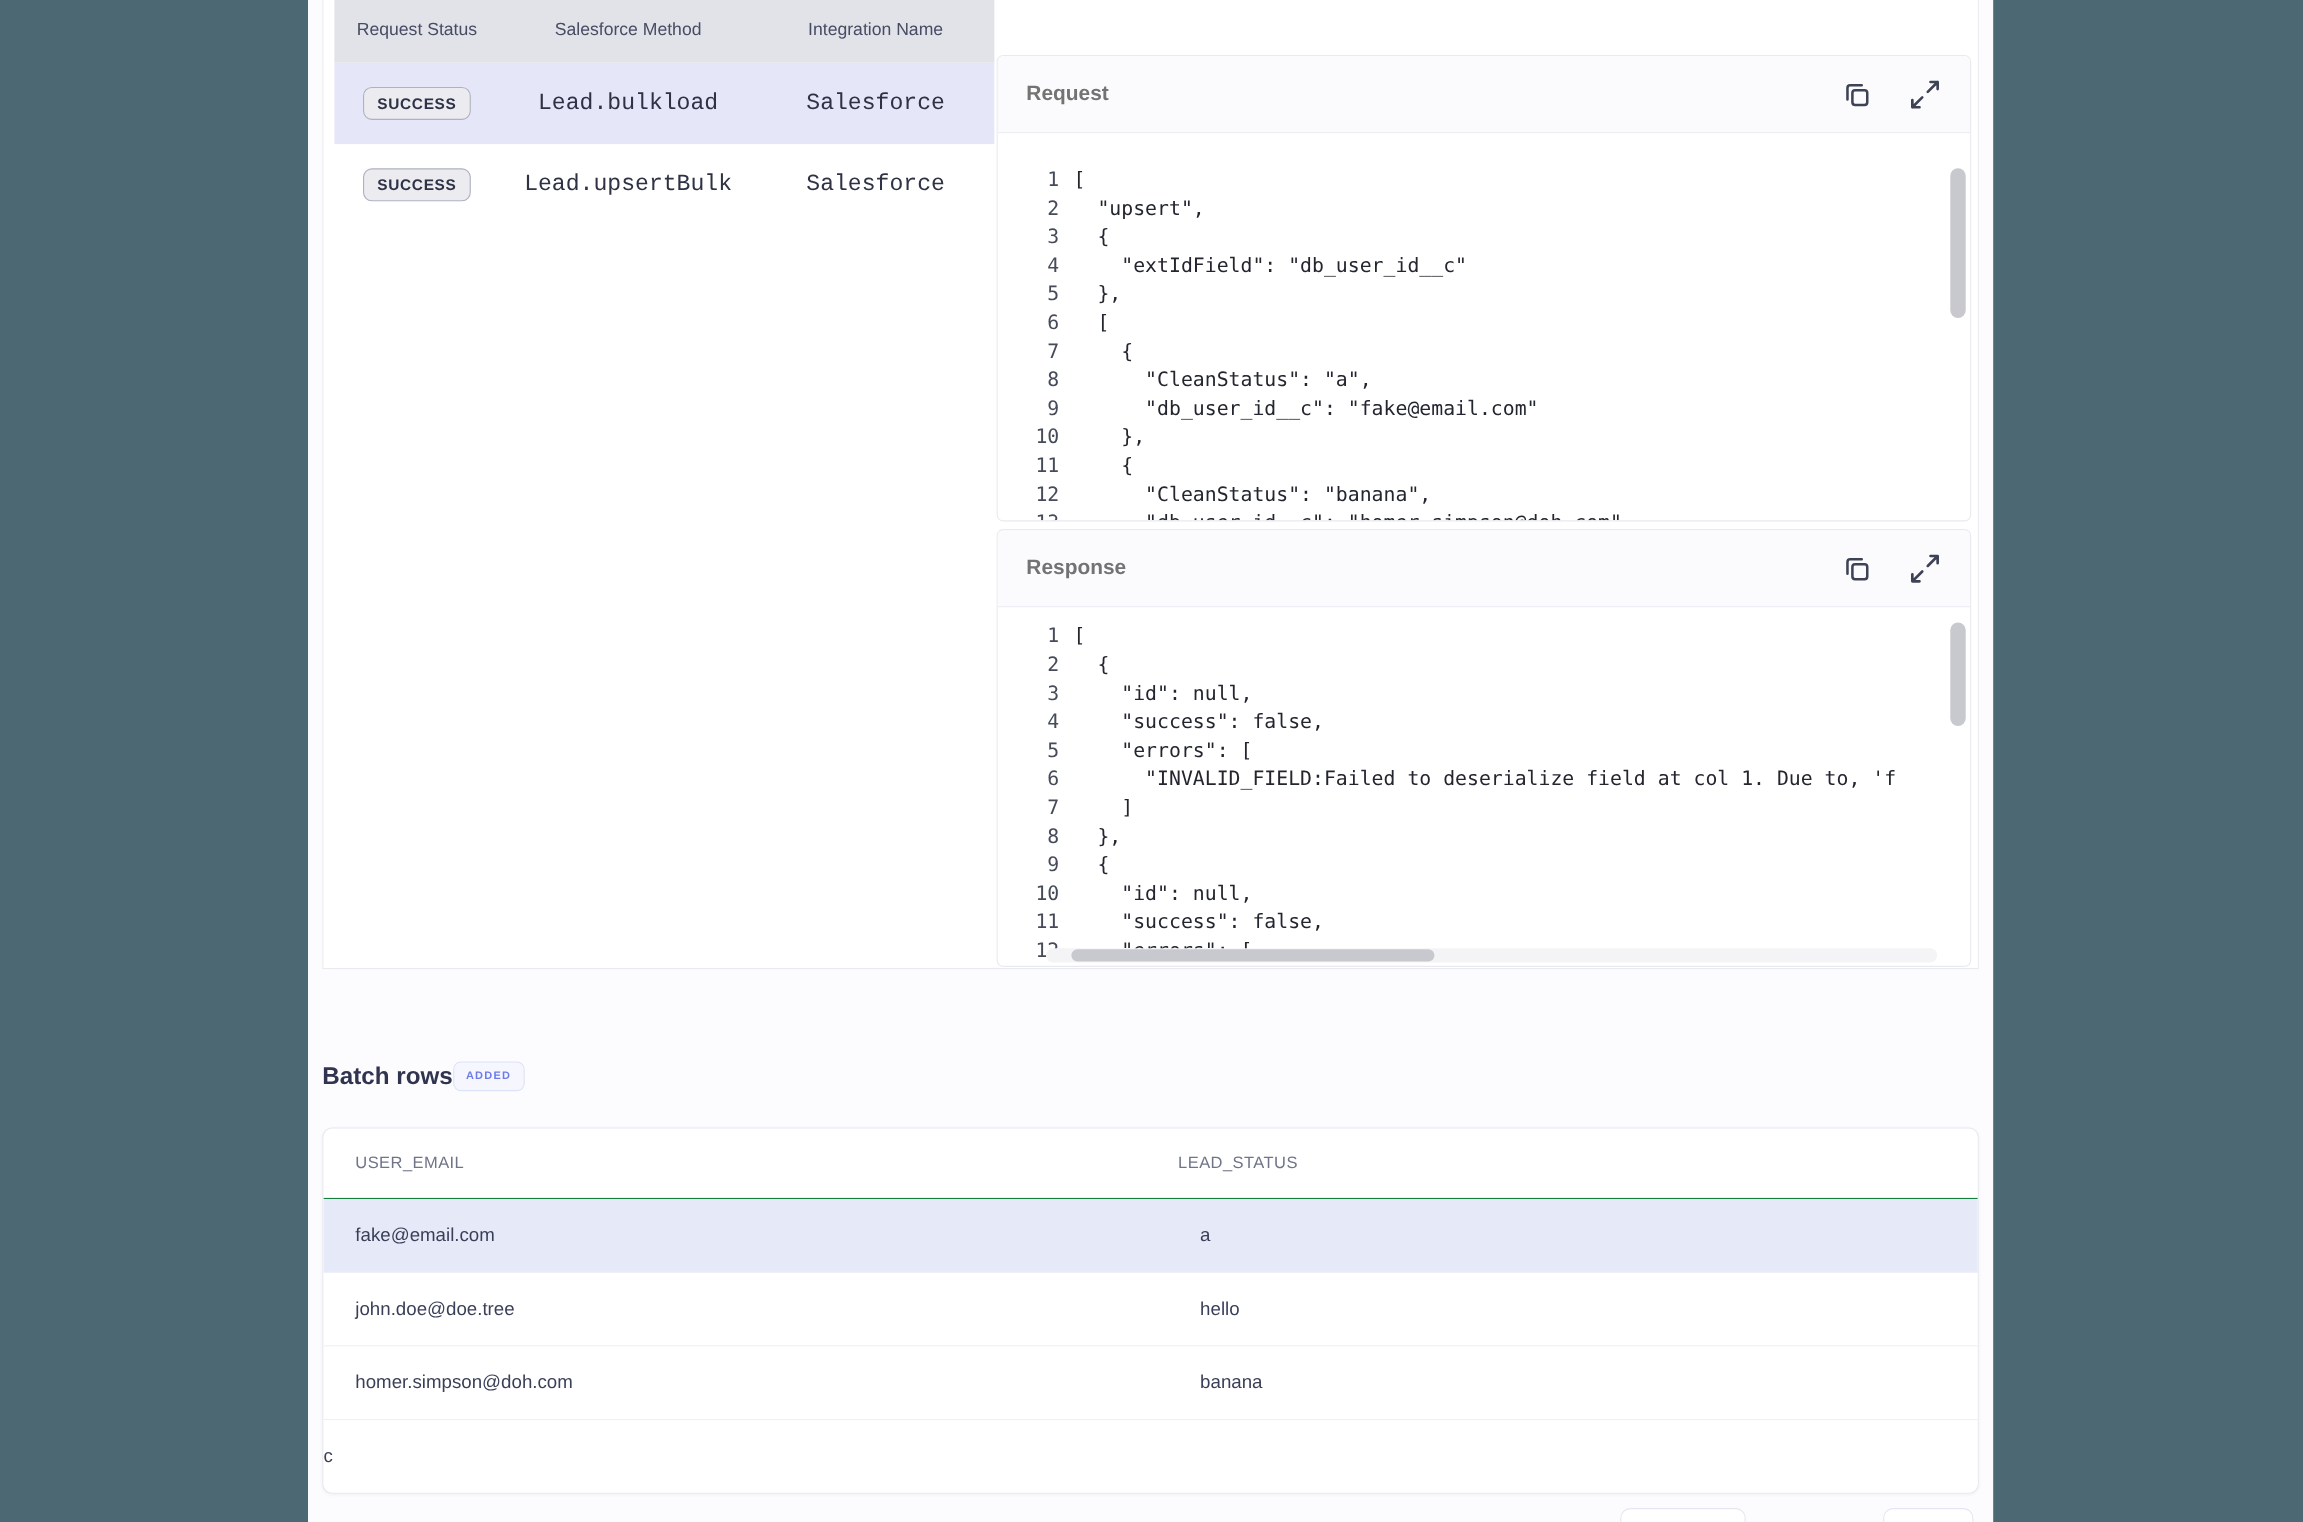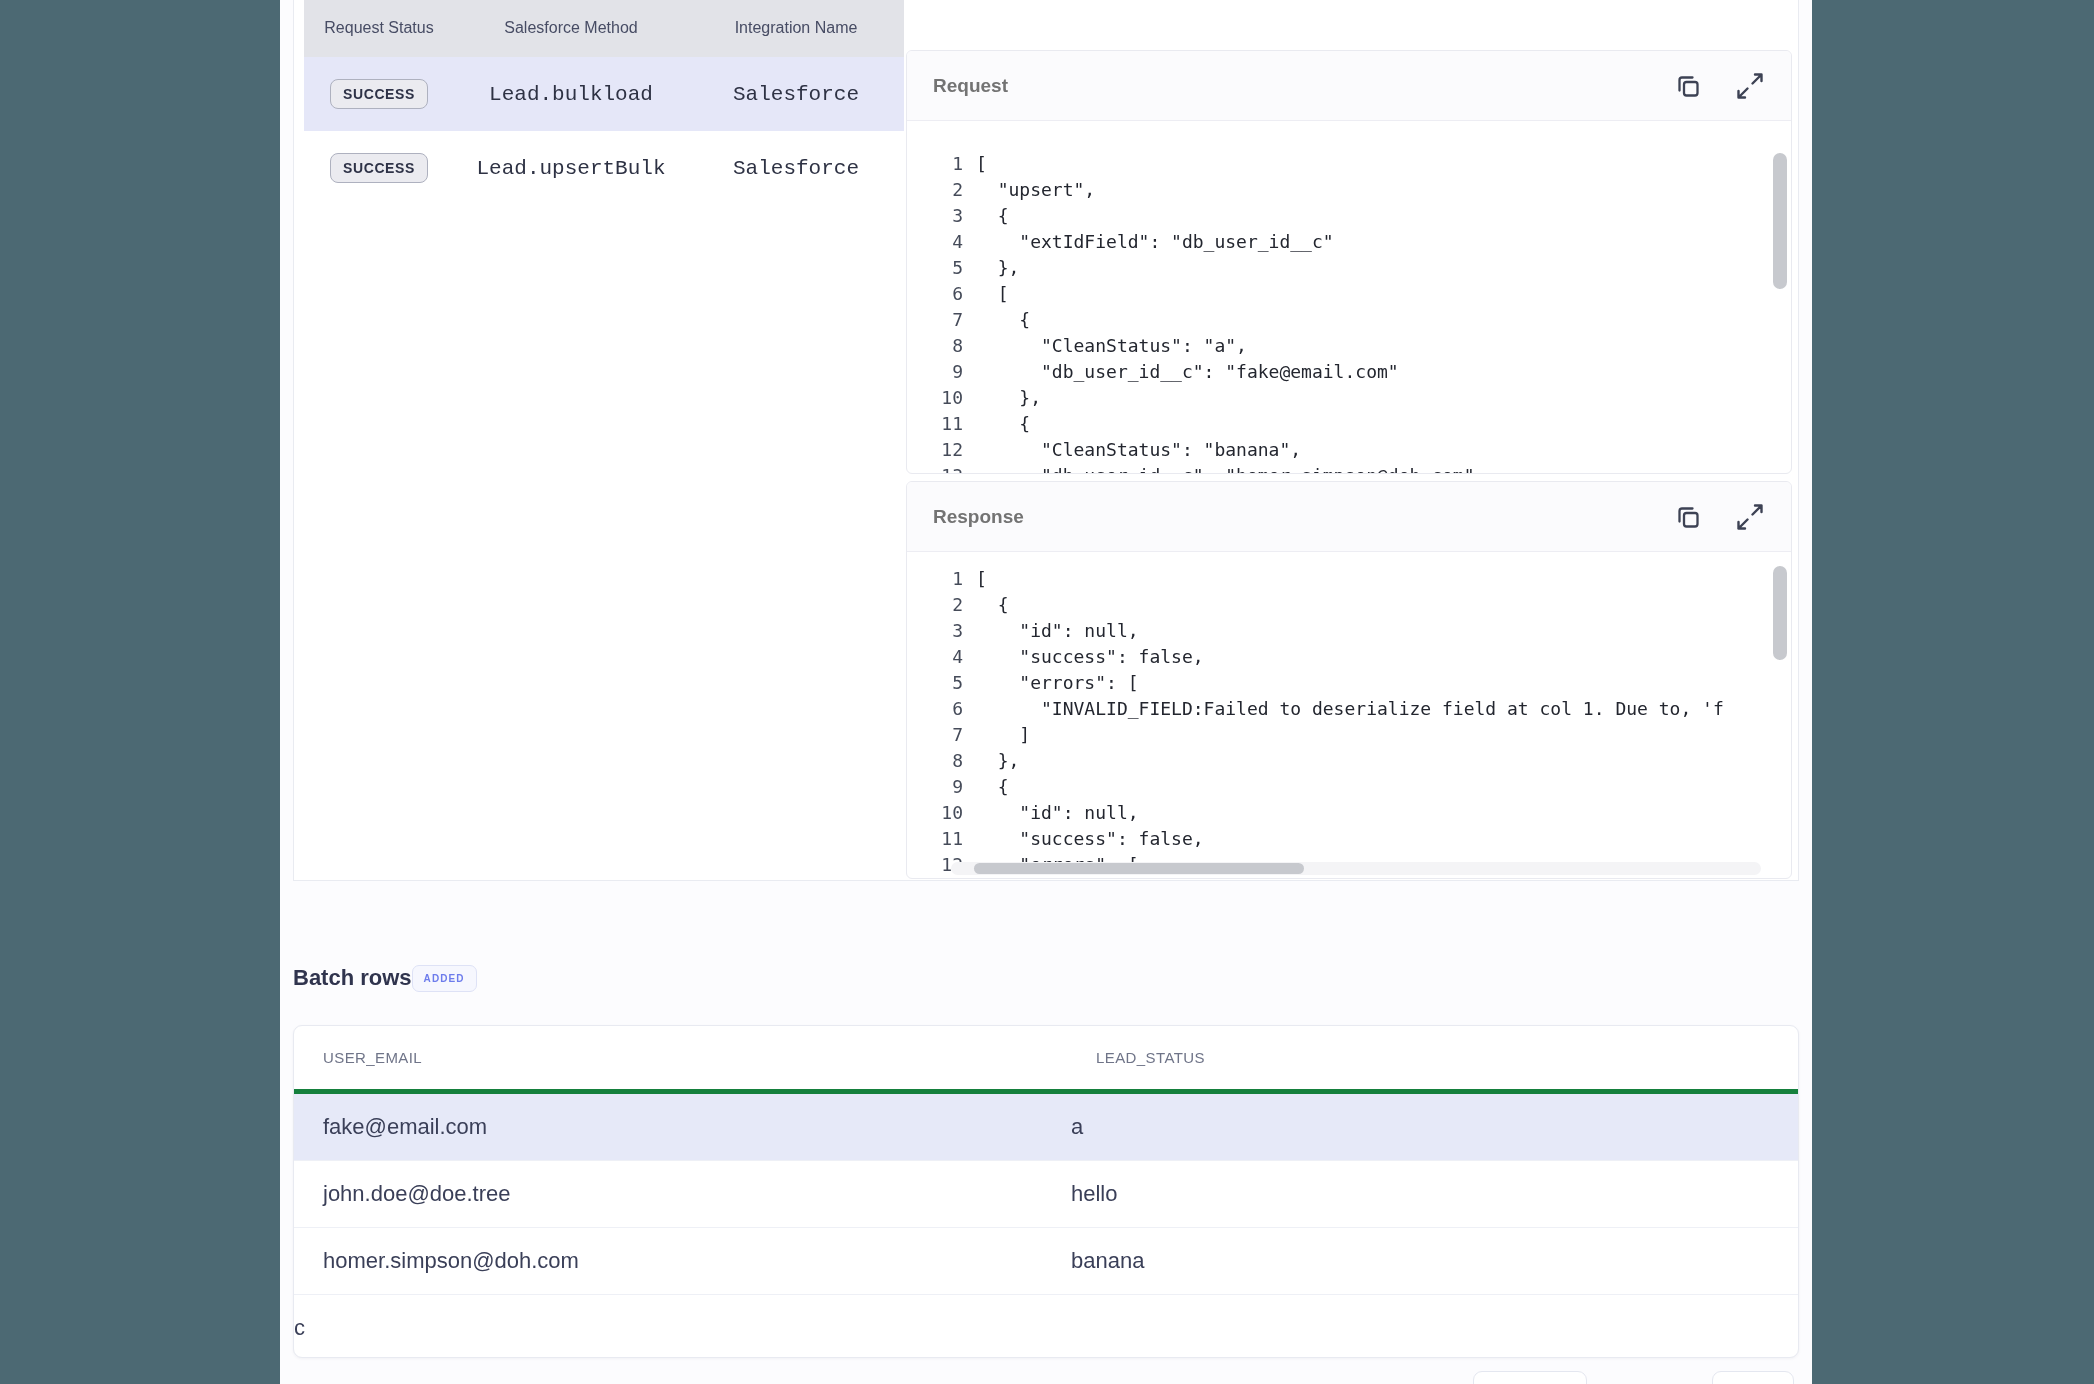--- a/index.html
+++ b/index.html
@@ -52,24 +52,24 @@
   .hthumb{position:absolute;left:23px;top:1px;width:330px;height:11px;border-radius:6px;background:#C7C9CE;}
 
   
   .batch-title-row{position:absolute;left:13px;top:956px;height:44px;display:flex;align-items:center;}
   .batch-title{font-size:22px;font-weight:700;color:#30344E;}
   .added-badge{font-size:10px;font-weight:700;letter-spacing:1.1px;color:#6D7CEC;background:#F6F7FE;
                border:1px solid #DEE2F6;border-radius:7px;padding:7px 11px;}
   .batch-table{position:absolute;left:13px;top:1025px;width:1506px;height:333px;background:#fff;
                border:1px solid #E8EAF1;border-radius:9px;box-sizing:border-box;overflow:hidden;
                box-shadow:0 1px 3px rgba(40,45,80,.05);}
-  .bt-header{height:63px;display:flex;align-items:center;border-bottom:5px solid #15803d;
-             color:#6F7488;font-size:15px;letter-spacing:.4px;gap:25px;}
+  .bt-header{height:63px;display:flex;align-items:center;border-bottom:1px solid #15803d;
+             color:#6F7488;font-size:15px;letter-spacing:.4px;}
   .bt-row{height:66px;display:flex;align-items:center;border-bottom:1px solid #EEF0F6;
-          font-size:22px;color:#3A3F58;}
+          font-size:17px;color:#3A3F58;gap:20px;}
   .bt-row.selected{background:#E6E9F8;}
   .bt-c1{flex:0 0 777px;padding-left:29px;box-sizing:border-box;}
   .bt-c2{flex:1;}
 
   .page-btn{position:absolute;top:1371px;height:42px;background:#fff;border:1px solid #E4E7F0;
             border-radius:9px;box-sizing:border-box;cursor:pointer;}
   .page-btn.prev{left:1193px;width:114px;}
   .page-btn.next{left:1432px;width:82px;}
 </style>
 </head>

